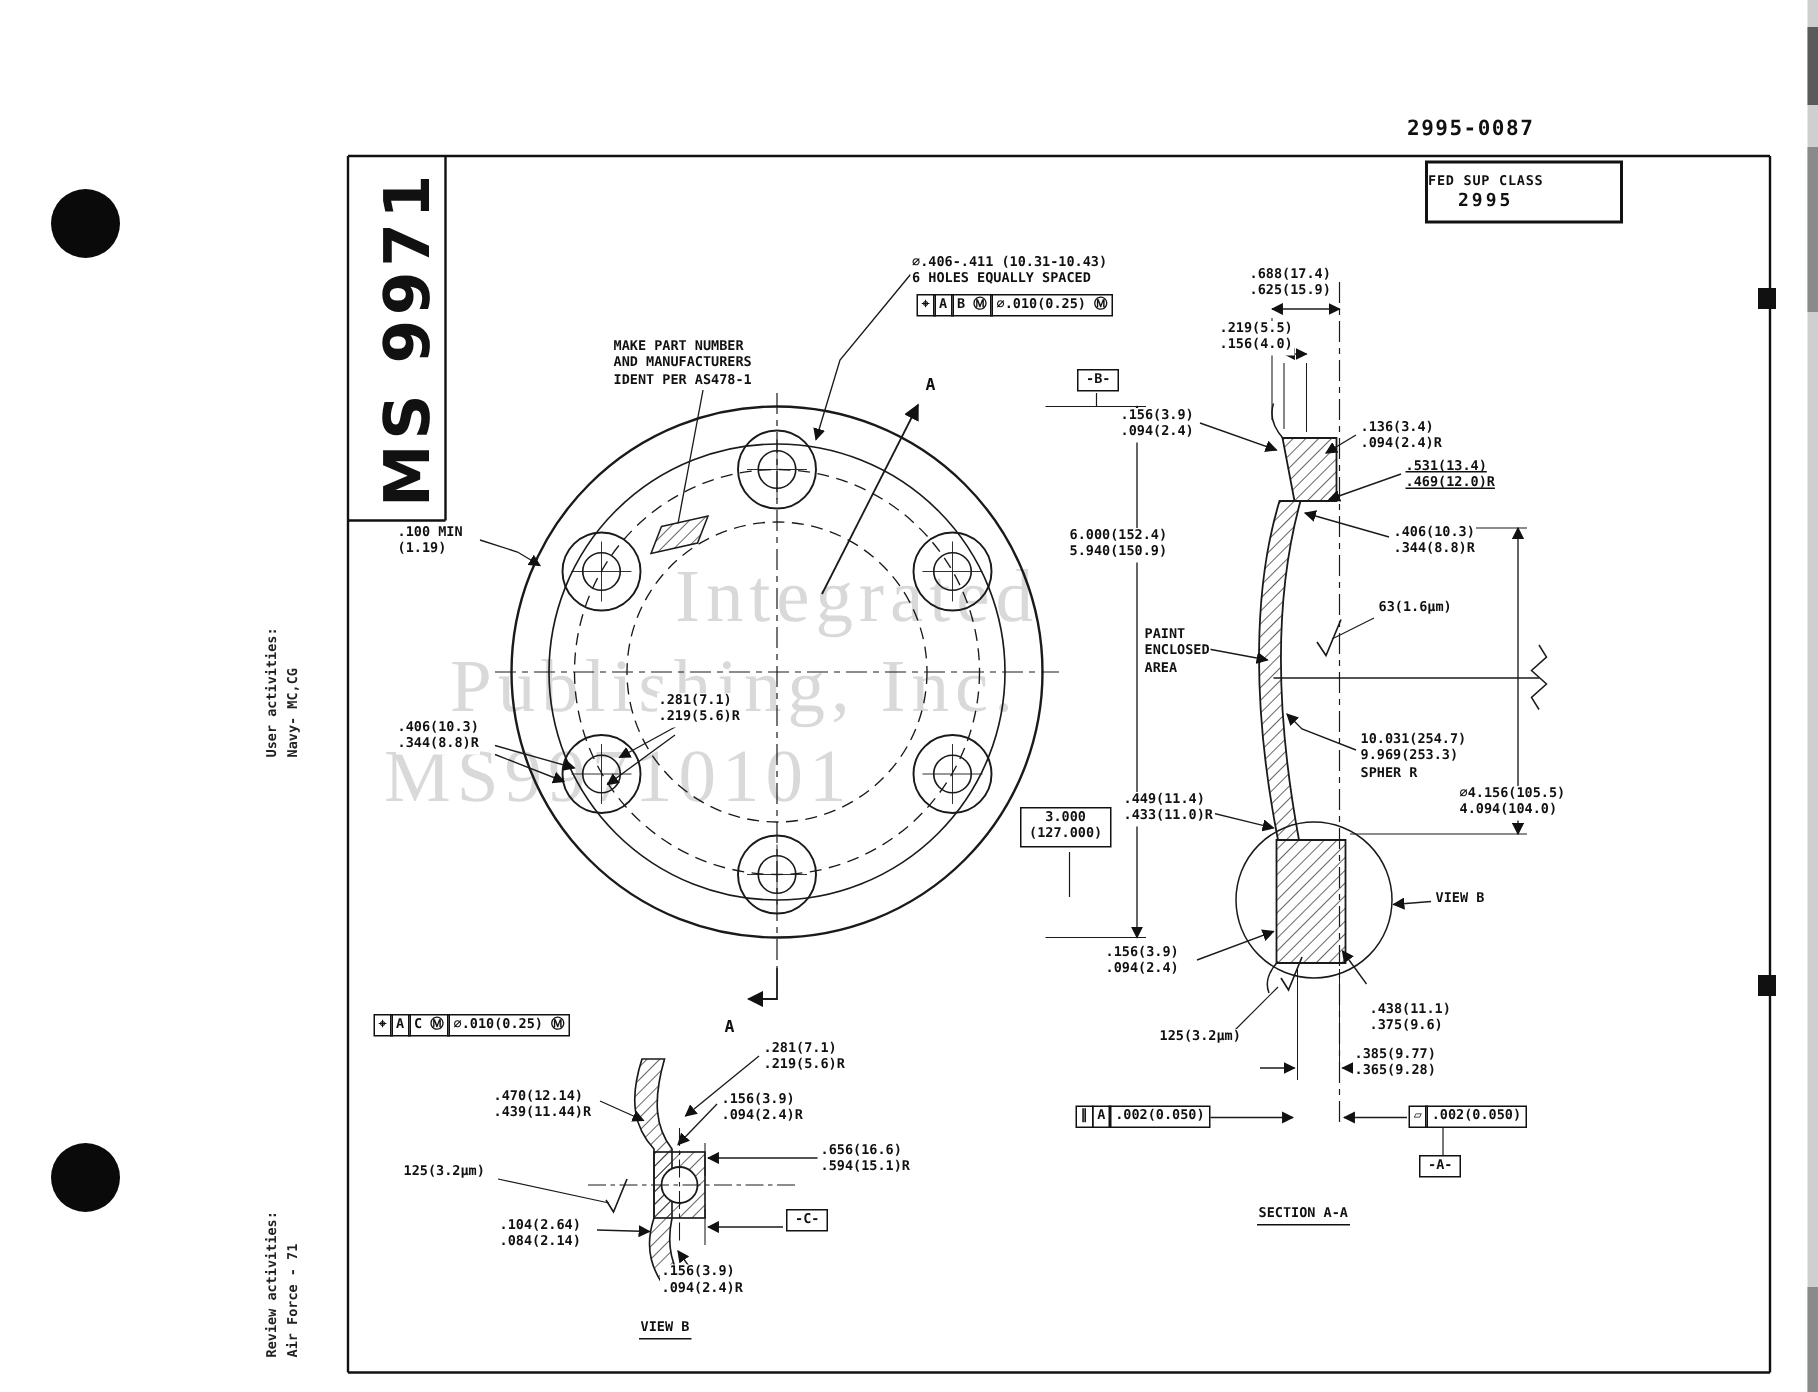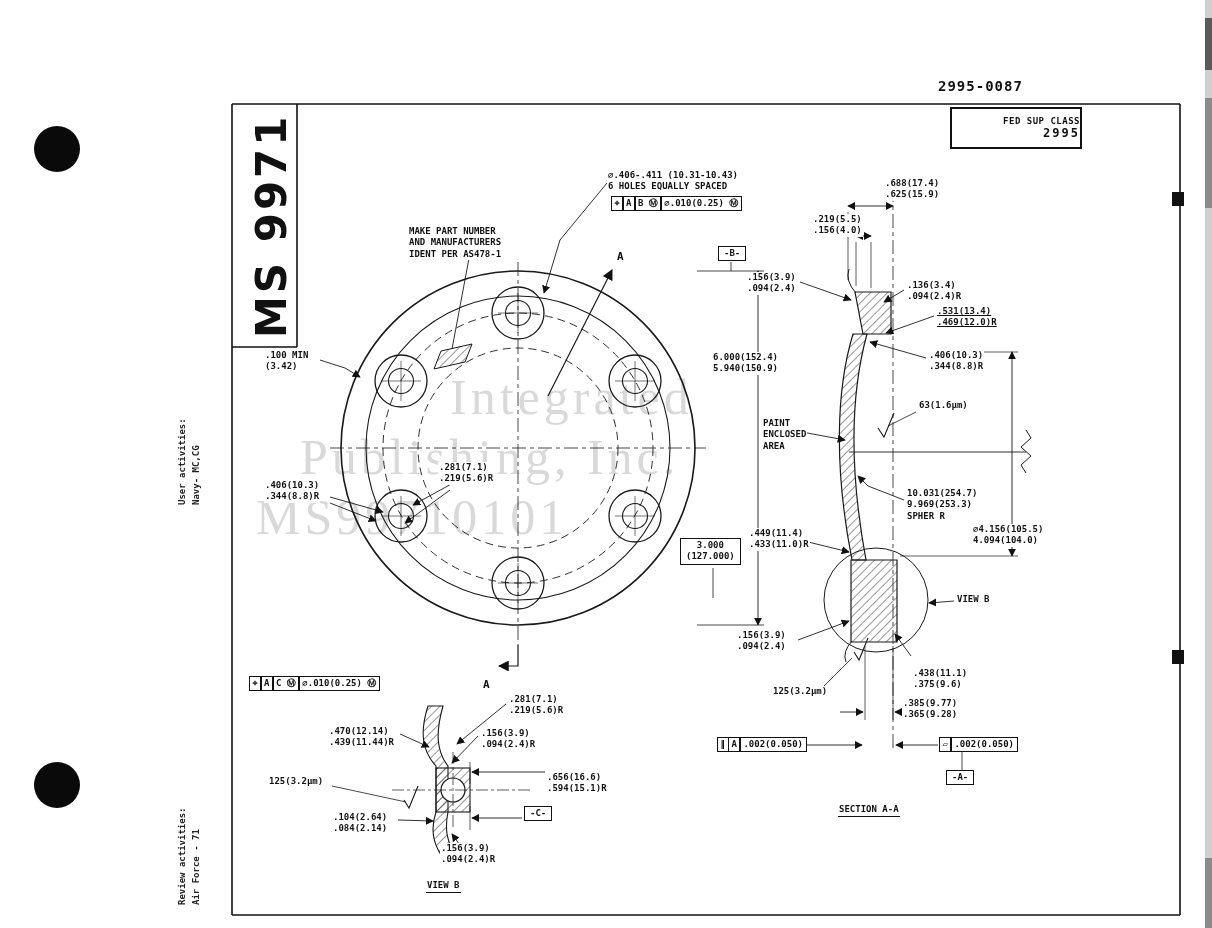--- a/index.html
+++ b/index.html
@@ -12,23 +12,23 @@
   .edge-dark3{position:absolute;right:0;top:858px;width:7px;height:70px;background:#8a8a8a;}
 
   .margin-rot{position:absolute;transform:rotate(-90deg);transform-origin:left top;
         font:bold 9px "DejaVu Sans Mono",monospace;white-space:pre-line;line-height:1.5;color:#222;}
 
   .wm{position:absolute;color:rgba(120,120,120,0.28);font-family:Liberation Serif, serif;
         font-size:50px;letter-spacing:4px;white-space:nowrap;}
 
   .doc-number{position:absolute;left:908px;top:78px;font:bold 14px "DejaVu Sans Mono",monospace;letter-spacing:1px;margin-left:30px;}
   .fsc-box{position:absolute;left:950px;top:107px;width:128px;height:38px;border:2px solid #111;
-        display:flex;flex-direction:column;align-items:flex-end;justify-content:center;background:#fff;}
+        display:flex;flex-direction:column;align-items:flex-start;justify-content:center;background:#fff;}
   .fsc-label{font:bold 9px "DejaVu Sans Mono",monospace;letter-spacing:0.5px;}
-  .fsc-value{font:bold 12px "DejaVu Sans Mono",monospace;letter-spacing:2px;}
+  .fsc-value{font:bold 12px "DejaVu Sans Mono",monospace;letter-spacing:2px;margin-left:20px;}
   .ms-number{position:absolute;left:247px;top:338px;transform:rotate(-90deg);transform-origin:left top;
         font:bold 42px "DejaVu Sans",sans-serif;letter-spacing:3px;white-space:nowrap;}
 
   svg.linework{position:absolute;left:0;top:0;}
   #annotation-layer{position:absolute;left:0;top:0;width:1212px;height:928px;}
   .ann{position:absolute;font:bold 9px "DejaVu Sans Mono",monospace;line-height:1.25;
        white-space:pre-line;background:#fff;padding:0 1px;color:#111;}
   .ann.boxed{border:1.5px solid #111;padding:1px 5px;text-align:center;}
   .ann.underlined{border-bottom:1.5px solid #111;padding-bottom:1px;}
   .ann.fcf{display:inline-flex;padding:0;background:#fff;white-space:nowrap;}
@@ -211,32 +211,32 @@
         <span class="cell">⌖</span>
         <span class="cell">A</span>
         <span class="cell">B Ⓜ</span>
         <span class="cell">⌀.010(0.25) Ⓜ</span>
       </div>
       <div class="ann" style="left: 408px; top: 226px;">MAKE PART NUMBER
 AND MANUFACTURERS
 IDENT PER AS478-1</div>
       <div class="ann boxed" style="left: 718px; top: 246px;">-B-</div>
       <div class="ann" style="left: 264px; top: 350px;">.100 MIN
-(3.42)</div>
+(1.19)</div>
       <div class="ann" style="left: 712px; top: 352px;">6.000(152.4)
 5.940(150.9)</div>
       <div class="ann" style="left: 438px; top: 462px;">.281(7.1)
 .219(5.6)R</div>
       <div class="ann" style="left: 264px; top: 480px;">.406(10.3)
 .344(8.8)R</div>
       <div class="ann boxed" style="left: 680px; top: 538px;">3.000
 (127.000)</div>
       <div class="ann" style="left: 616px; top: 250px; font-size: 11px;">A</div>
       <div class="ann" style="left: 482px; top: 678px; font-size: 11px;">A</div>
-      <div class="ann" style="left: 884px; top: 178px;">.688(17.4)
+      <div class="ann" style="left: 832px; top: 178px;">.688(17.4)
 .625(15.9)</div>
       <div class="ann" style="left: 812px; top: 214px;">.219(5.5)
 .156(4.0)</div>
       <div class="ann" style="left: 746px; top: 272px;">.156(3.9)
 .094(2.4)</div>
       <div class="ann" style="left: 906px; top: 280px;">.136(3.4)
 .094(2.4)R</div>
       <div class="ann" style="left: 936px; top: 306px; text-decoration: underline;">.531(13.4)
 .469(12.0)R</div>
       <div class="ann" style="left: 928px; top: 350px;">.406(10.3)
@@ -276,21 +276,21 @@
         <span class="cell">A</span>
         <span class="cell">C Ⓜ</span>
         <span class="cell">⌀.010(0.25) Ⓜ</span>
       </div>
       <div class="ann" style="left: 508px; top: 694px;">.281(7.1)
 .219(5.6)R</div>
       <div class="ann" style="left: 328px; top: 726px;">.470(12.14)
 .439(11.44)R</div>
       <div class="ann" style="left: 480px; top: 728px;">.156(3.9)
 .094(2.4)R</div>
-      <div class="ann" style="left: 546px; top: 762px; margin-top: 10px;">.656(16.6)
+      <div class="ann" style="left: 546px; top: 762px;">.656(16.6)
 .594(15.1)R</div>
       <div class="ann" style="left: 268px; top: 776px;">125(3.2µm)</div>
       <div class="ann" style="left: 332px; top: 812px;">.104(2.64)
 .084(2.14)</div>
       <div class="ann" style="left: 440px; top: 843px;">.156(3.9)
 .094(2.4)R</div>
       <div class="ann boxed" style="left: 524px; top: 806px;">-C-</div>
       <div class="ann underlined" style="left: 426px; top: 880px;">VIEW B</div>
     </div>
 

